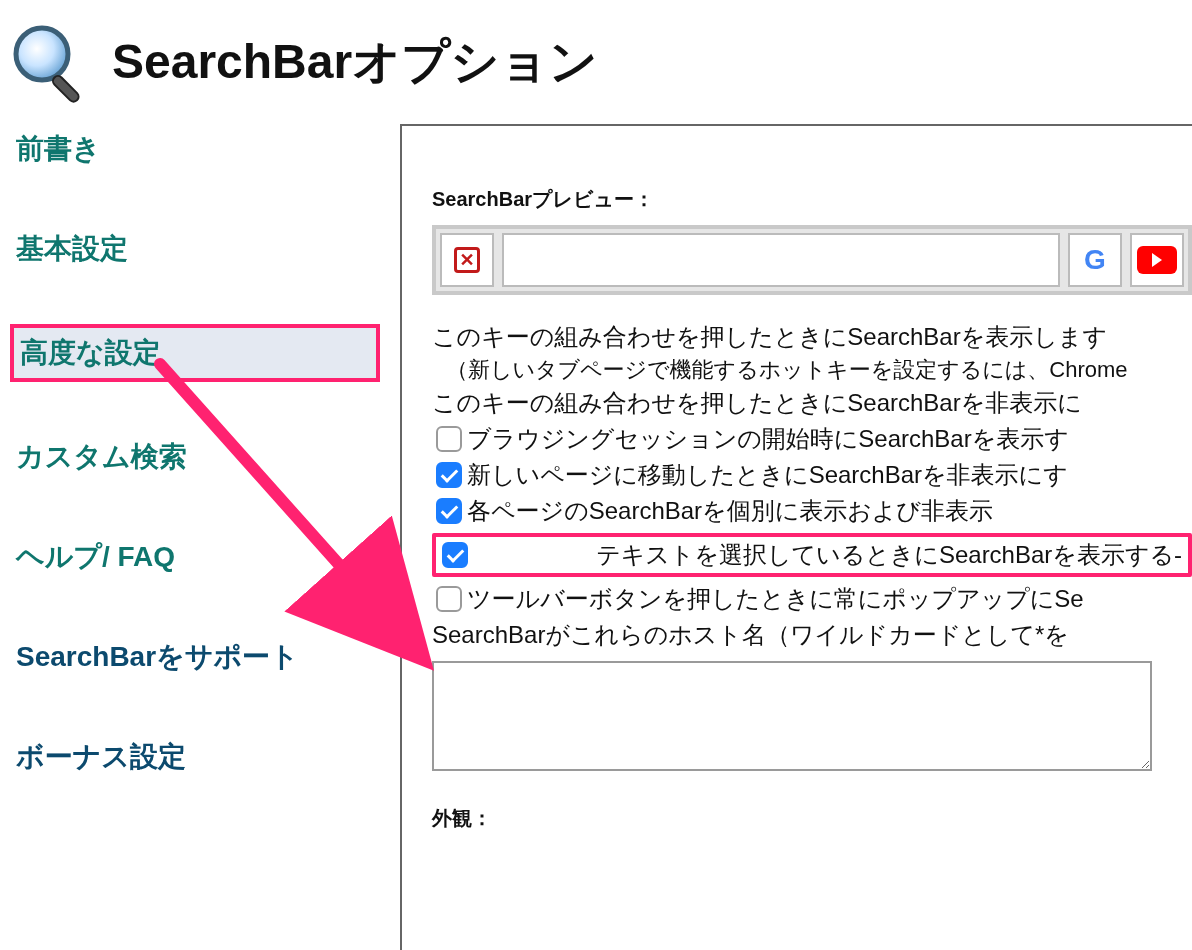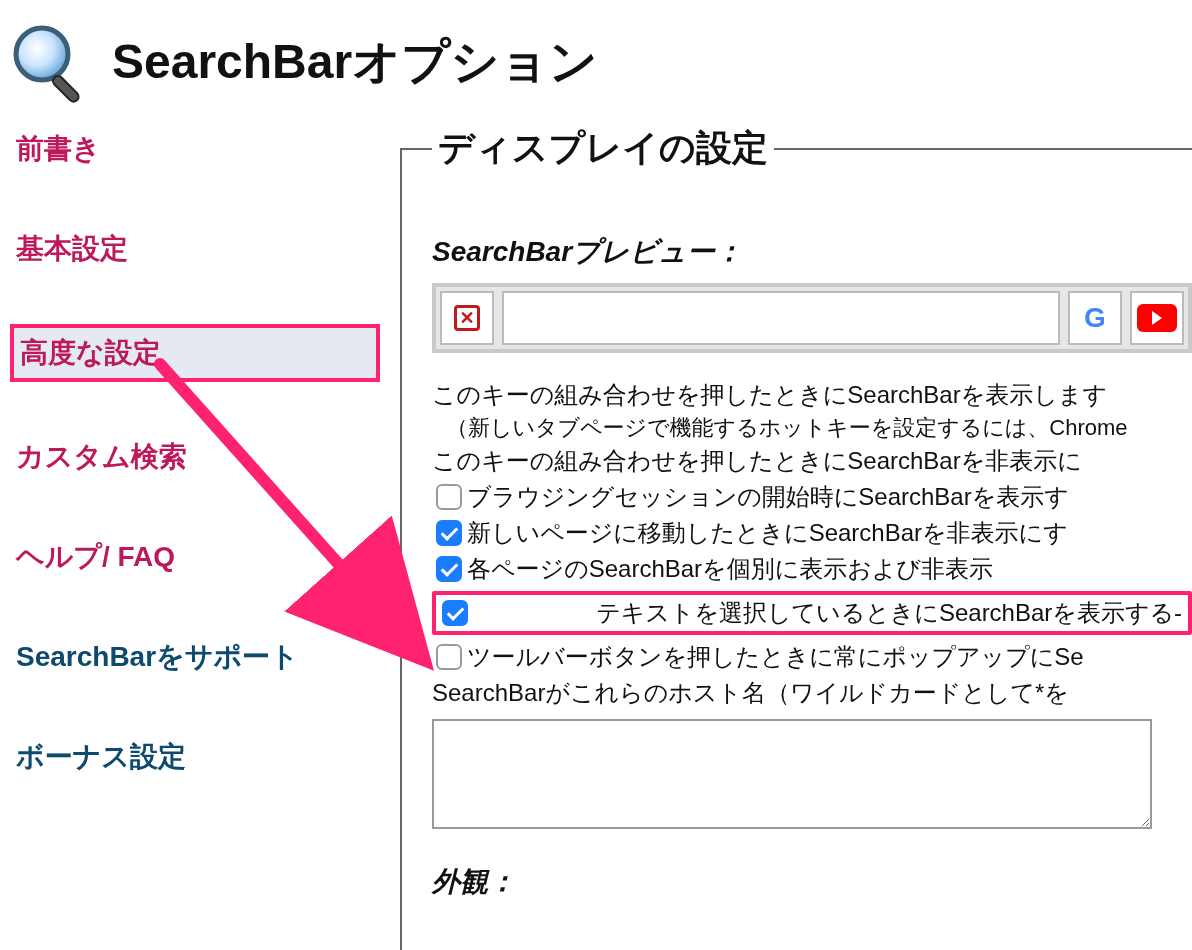--- a/index.html
+++ b/index.html
@@ -5,29 +5,29 @@
   * { box-sizing: border-box; }
   html, body { margin: 0; padding: 0; font-family: "Helvetica Neue", Arial, "Hiragino Kaku Gothic ProN", "Yu Gothic", Meiryo, sans-serif; color:#111; }
   .root { width:1192px; height:950px; overflow:hidden; position:relative; background:#fff; }
 
   .header { display:flex; align-items:center; gap:20px; padding:20px 10px 20px 8px; }
   .header h1 { margin:0; font-size:48px; font-weight:700; }
   .icon-mag svg { display:block; }
 
   .body { display:flex; align-items:flex-start; }
   .nav { width:380px; flex:0 0 380px; padding:0 0 0 10px; }
-  .nav-item { display:block; font-size:28px; font-weight:700; padding:6px 6px; margin-bottom:50px; color:#be185d; }
+  .nav-item { display:block; font-size:28px; font-weight:700; padding:6px 6px; margin-bottom:50px; color:#0f766e; }
   .nav-item.active { background:#e4e9f2; border:4px solid #ff2270; margin-right:0; }
   .nav-item.link { color:#0c4a6e; }
 
   .panel-wrap { flex:1; position:relative; }
   fieldset.panel { border:2px solid #666; border-right:none; border-bottom:none; margin:0 0 0 20px; padding:60px 0 0 30px; min-height:900px; }
   fieldset.panel > legend { font-size:36px; font-weight:700; padding:0 6px; }
 
-  .section-label { font-size:28px; font-weight:700; margin-bottom:12px;font-style:italic; }
+  .section-label { font-size:20px; font-weight:700; margin-bottom:12px; }
 
   .preview { border:4px solid #c9c9c9; background:#e6e6e6; display:flex; align-items:center; gap:8px; padding:4px; height:70px; margin-bottom:26px; }
   .preview .btn { width:54px; height:54px; border:2px solid #bbb; background:#fff; display:flex; align-items:center; justify-content:center; }
   .preview .search { flex:1; height:54px; border:2px solid #bbb; background:#fff; font-size:20px; padding:0 8px; }
   .xicon { width:26px; height:26px; border:3px solid #c21a1a; border-radius:4px; display:flex; align-items:center; justify-content:center; color:#c21a1a; font-weight:900; font-size:18px; line-height:1; }
 
   .opt-line { font-size:24px; margin:2px 0; white-space:nowrap; }
   .opt-sub  { font-size:22px; margin:2px 0 2px 14px; white-space:nowrap; }
   .opt-row { display:flex; align-items:center; gap:2px; font-size:24px; margin:4px 0; white-space:nowrap; }
   .opt-row.highlight { border:4px solid #ff2270; border-radius:2px; padding:2px 6px 2px 2px; margin:6px 0;justify-content:space-between; }
@@ -74,21 +74,20 @@
       <a class="nav-item">基本設定</a>
       <a class="nav-item active">高度な設定</a>
       <a class="nav-item">カスタム検索</a>
       <a class="nav-item">ヘルプ/ FAQ</a>
       <a class="nav-item link">SearchBarをサポート</a>
       <a class="nav-item link">ボーナス設定</a>
     </nav>
 
     <div class="panel-wrap">
       <fieldset class="panel">
-        <legend>ディスプレイの設定</legend>
 
         <div class="section-label">SearchBarプレビュー：</div>
 
         <div class="preview">
           <div class="btn">
             <span class="xicon">✕</span>
           </div>
           <input class="search" type="text" placeholder="" style="">
           <div class="btn">
             <span class="google-g"><span class="b">G</span></span>

